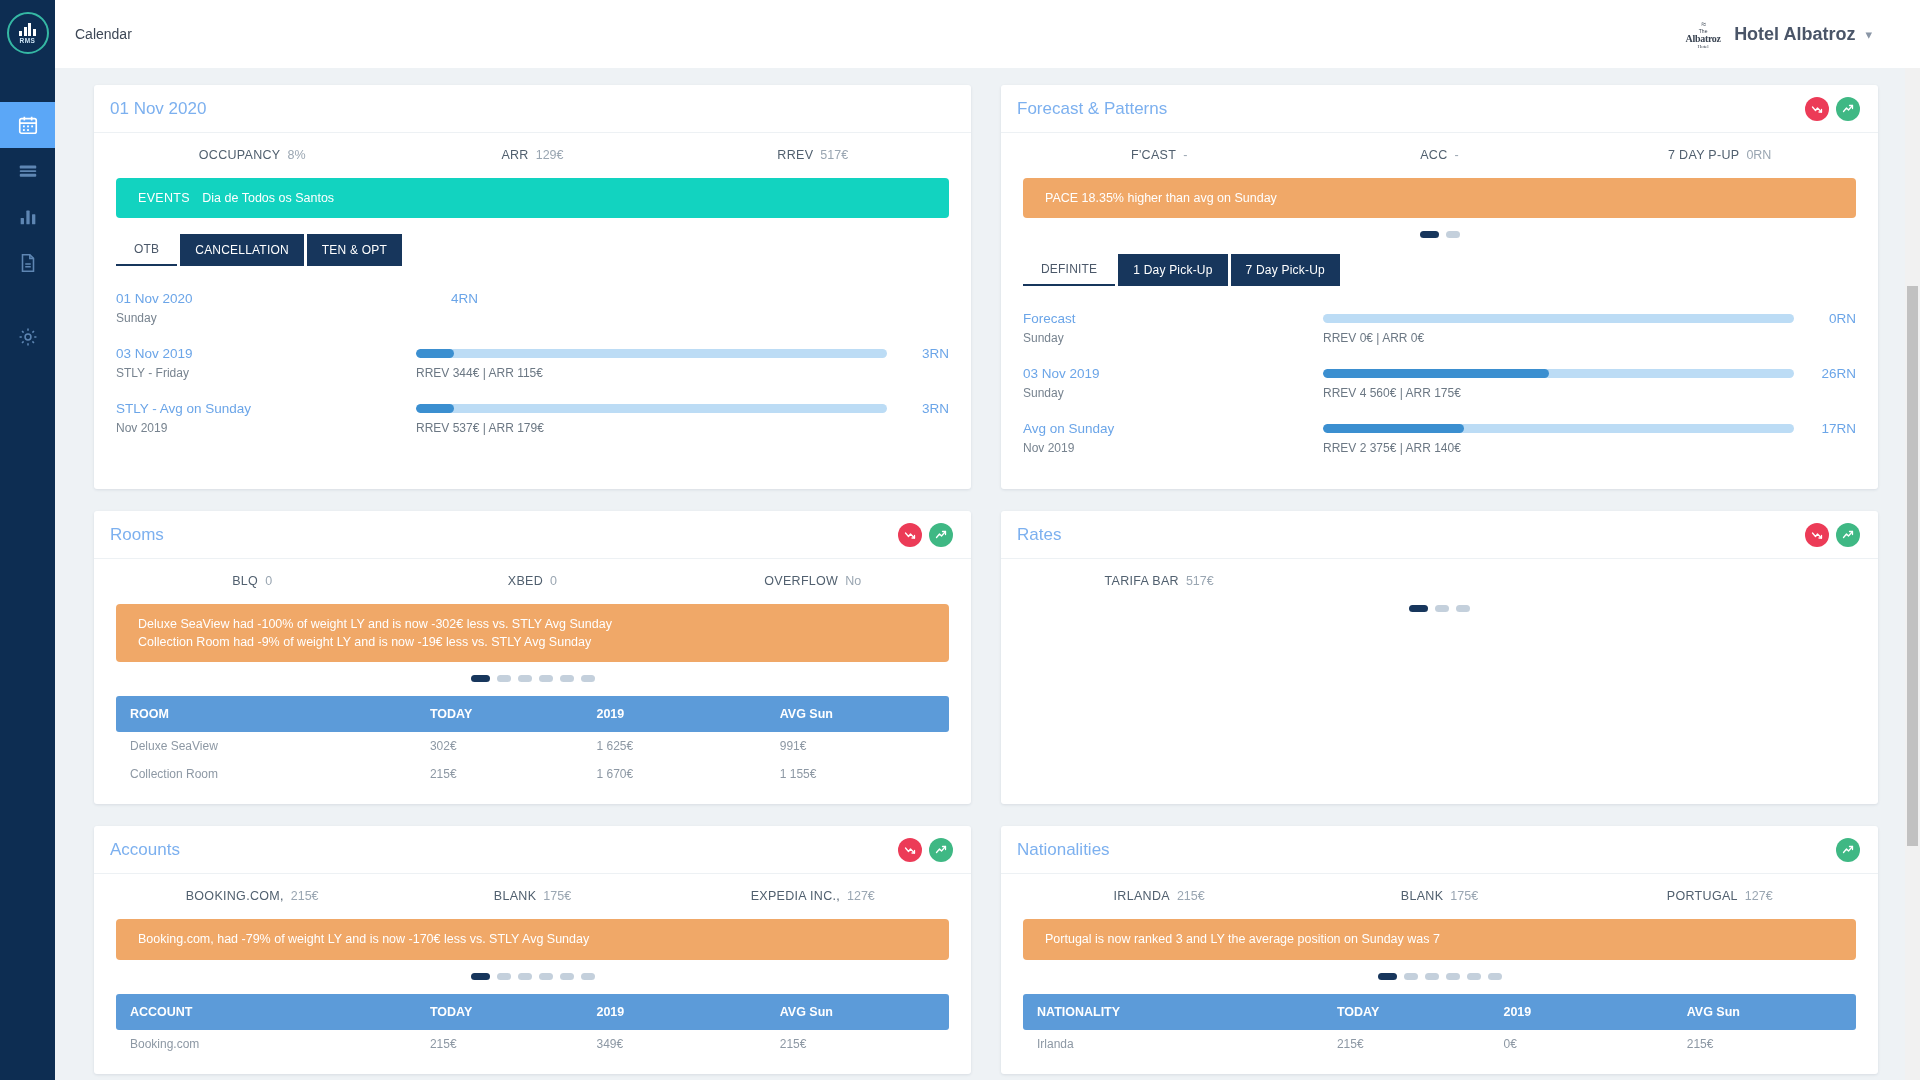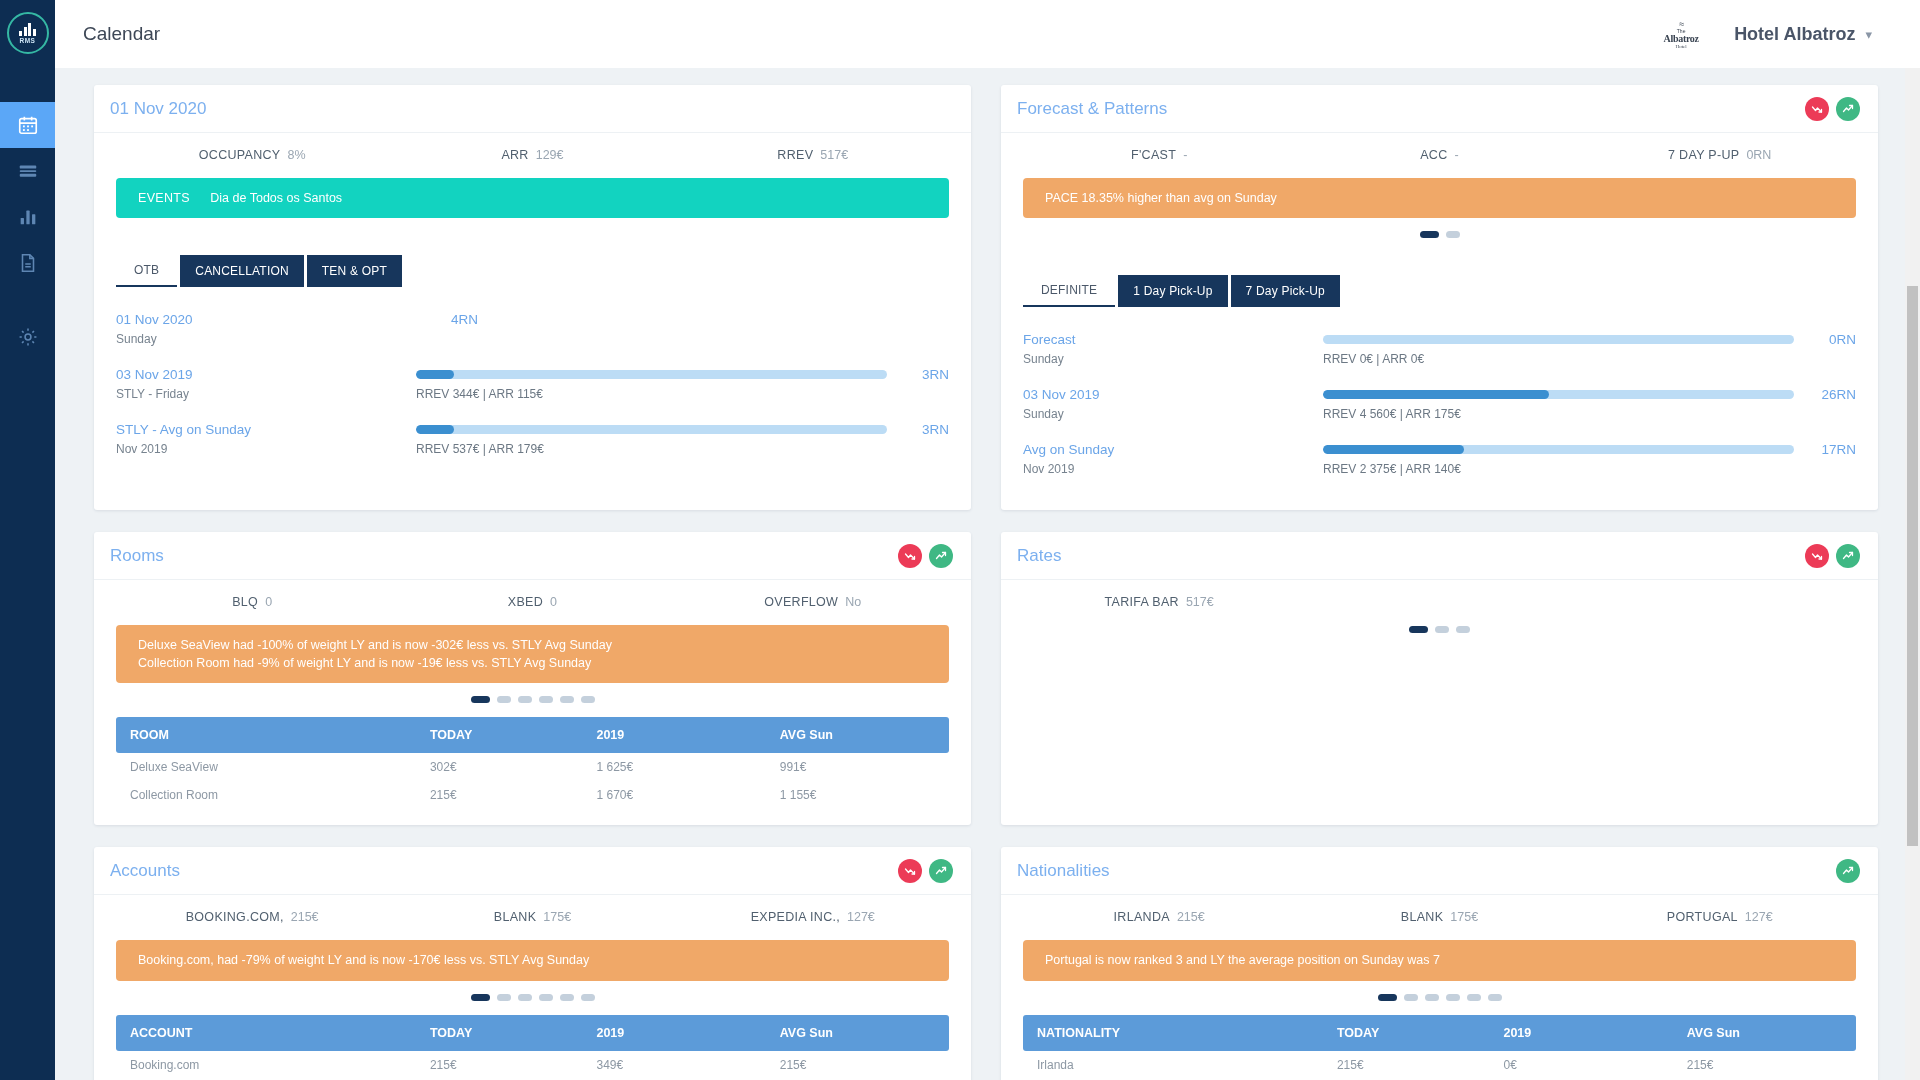--- a/index.html
+++ b/index.html
@@ -45,33 +45,33 @@
   .nav-item svg { display: block; }
 
   
   .header {
     position: absolute; left: 55px; top: 0; right: 0; height: 68px;
     background: #ffffff;
     display: flex; align-items: center;
     z-index: 20;
   }
   .header h1 {
-    font-size: 19px; font-weight: 400; color: #3d4756; margin-left: 28px;
+    font-size: 14px; font-weight: 400; color: #3d4756; margin-left: 20px;
   }
   .header .spacer { flex: 1; }
   .hotel-sel {
     display: flex; align-items: center; gap: 10px;
     margin-right: 48px; cursor: pointer;
   }
   .hotel-logo { width: 42px; height: 38px; display:flex; flex-direction:column; align-items:center; justify-content:center; color:#3a4452; line-height:1;}
   .hotel-logo .bird { font-size: 9px; letter-spacing:-1px;}
   .hotel-logo .the { font-size: 5px; }
   .hotel-logo .name { font-size: 10px; font-family: "Liberation Serif", serif; font-weight:600; letter-spacing:-.3px;}
   .hotel-logo .sub { font-size: 5px; font-family: "Liberation Serif", serif;}
-  .hotel-name { font-size: 18px; font-weight: bold; color: #4a5568; margin-left: 22px; }
+  .hotel-name { font-size: 18px; font-weight: bold; color: #4a5568; }
   .caret { color: #8a96a6; font-size: 13px; }
 
   
   .page {
     position: absolute; left: 55px; top: 68px; right: 0; bottom: 0;
     background: #eef2f5;
     overflow: hidden;
   }
   .grid {
     display: grid;
@@ -117,21 +117,21 @@
   }
   .banner.teal   { background: #12d3c0; }
   .banner.orange { background: #f0a868; }
 
   
   .dots { display: flex; justify-content: center; gap: 7px; margin-top: 13px; }
   .dot { width: 14px; height: 7px; border-radius: 4px; background: #c4d0dc; cursor: pointer; }
   .dot.active { background: #17365c; width: 19px; }
 
   
-  .tabs { display: flex; gap: 3px; padding: 37px 22px 0 22px; }
+  .tabs { display: flex; gap: 3px; padding: 16px 22px 0 22px; }
   .tab {
     font-size: 12px; letter-spacing: .2px;
     padding: 8px 15px 8px 15px;
     background: #17365c; color: #ffffff; cursor: pointer;
     border: none;
     font-family: "Liberation Sans", sans-serif;
   }
   .tab.active {
     background: #ffffff; color: #4b5869; border-bottom: 2px solid #17365c;
     padding-left: 18px; padding-right: 18px;
@@ -272,21 +272,21 @@
         </div>
         <div class="kpi">
           <span class="k">ARR</span><span class="v">129€</span>
         </div>
         <div class="kpi">
           <span class="k">RREV</span><span class="v">517€</span>
         </div>
       </div>
       <div class="banner teal">
         <span style="letter-spacing:.3px">EVENTS</span>
-        <span style="margin-left:17px">Dia de Todos os Santos</span>
+        <span style="margin-left:9px">Dia de Todos os Santos</span>
       </div>
       <div class="tabs">
         <button class="tab active">OTB</button>
         <button class="tab">CANCELLATION</button>
         <button class="tab">TEN &amp; OPT</button>
       </div>
       <div class="rows">
         <div class="row">
           <div class="labels">
             <div class="r-title">01 Nov 2020</div>

